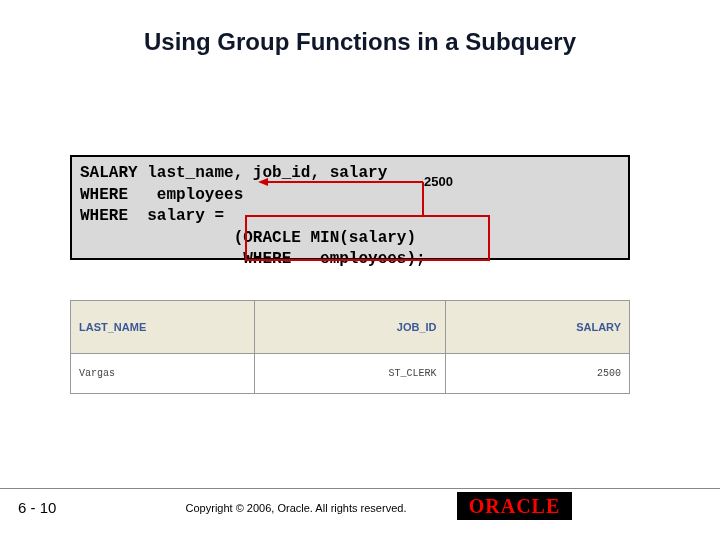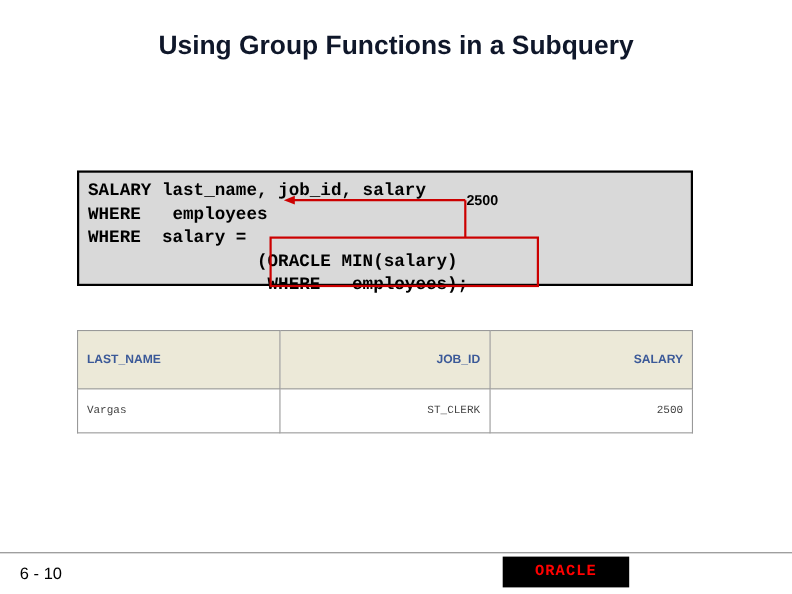--- a/index.html
+++ b/index.html
@@ -85,21 +85,21 @@
     padding: 14px 8px;
     height: 20px;
     font-family: "Courier New", monospace;
     font-size: 10px;
   }
   .result-table .col-lastname { width: 33%; text-align: left; }
   .result-table .col-jobid { width: 34%; text-align: right; }
   .result-table .col-salary { width: 33%; text-align: right; }
   .footer {
     position: absolute;
-    bottom: 0;
+    bottom: 14px;
     left: 0;
     width: 592px;
     height: 38px;
     border-radius: 16px;
   }
   .footer-line {
     position: absolute;
     top: 0;
     left: 0;
     width: 720px;
@@ -128,23 +128,23 @@
     bottom: 6px;
     width: 115px;
     height: 28px;
     background: #000;
     display: flex;
     align-items: center;
     justify-content: center;
   }
   .oracle-logo span {
     color: #ff0000;
-    font-family: Liberation Mono, monospace;
+    font-family: Liberation Serif, serif;
     font-weight: bold;
-    font-size: 14px;
+    font-size: 20px;
     letter-spacing: 1px;
   }
 </style>
 </head>
 <body>
 
 <div class="slide-title">Using Group Functions in a Subquery</div>
 
 <div class="code-block"><span>SALARY last_name, job_id, salary</span>
 <span>WHERE   employees</span>
@@ -175,16 +175,17 @@
       <td class="col-lastname">Vargas</td>
       <td class="col-jobid">ST_CLERK</td>
       <td class="col-salary">2500</td>
     </tr>
   </tbody>
 </table>
 
 <div class="footer">
   <div class="footer-line"></div>
   <div class="page-number">6 - 10</div>
+  <div class="copyright">Copyright © 2006, Oracle. All rights reserved.</div>
   <div class="oracle-logo">
     <span>ORACLE</span>
   </div>
 </div>
 
 </body></html>

